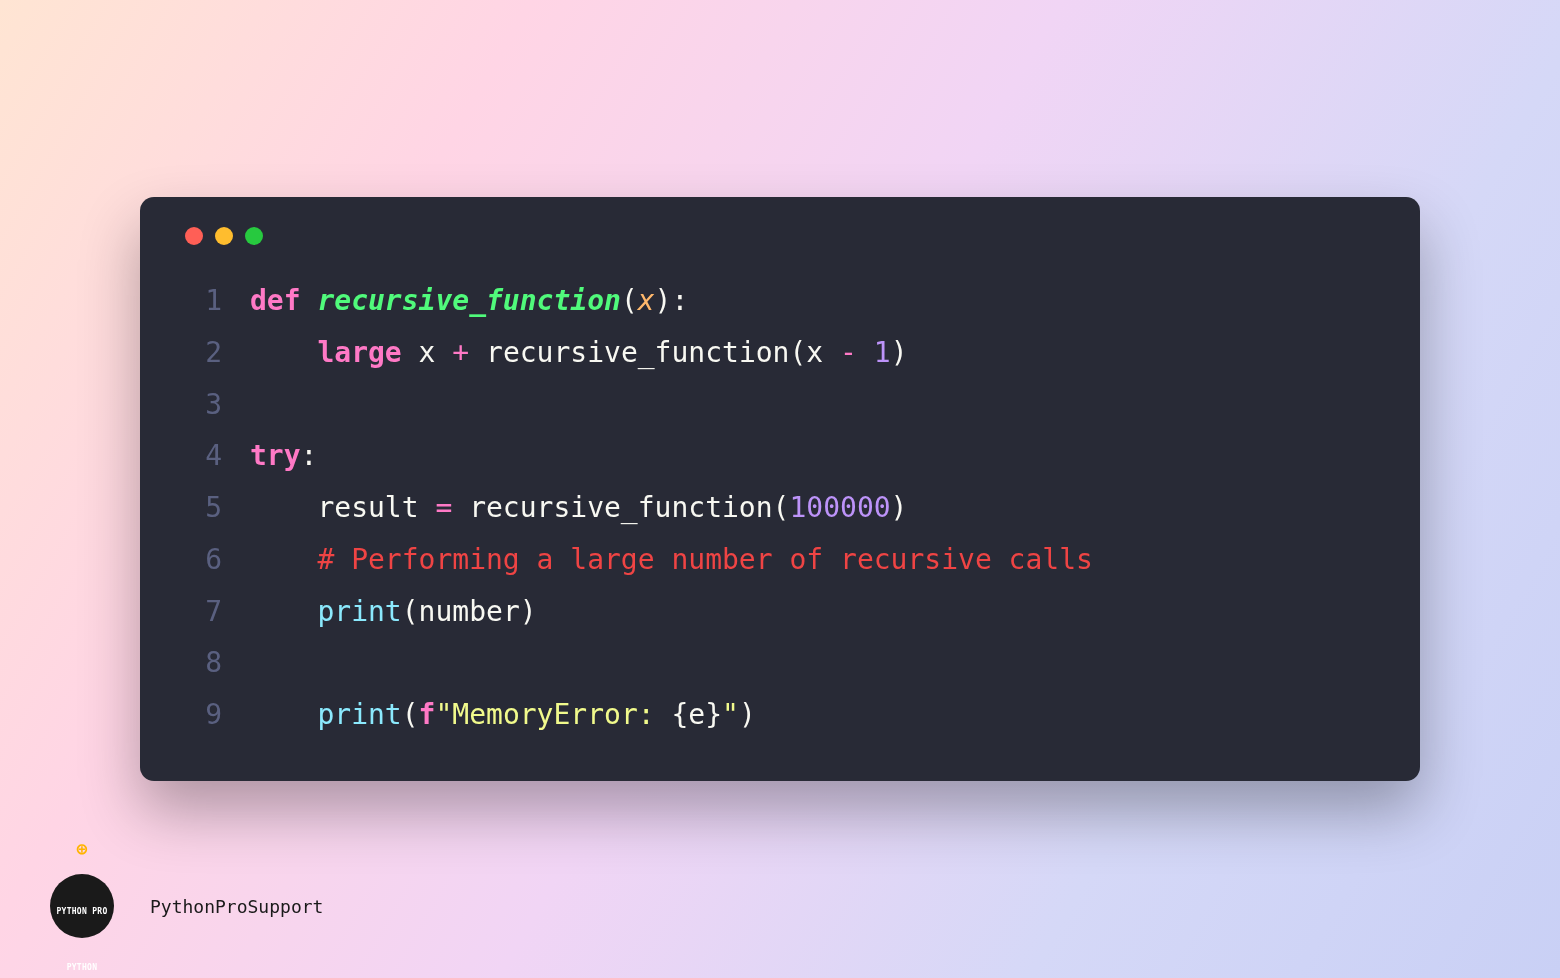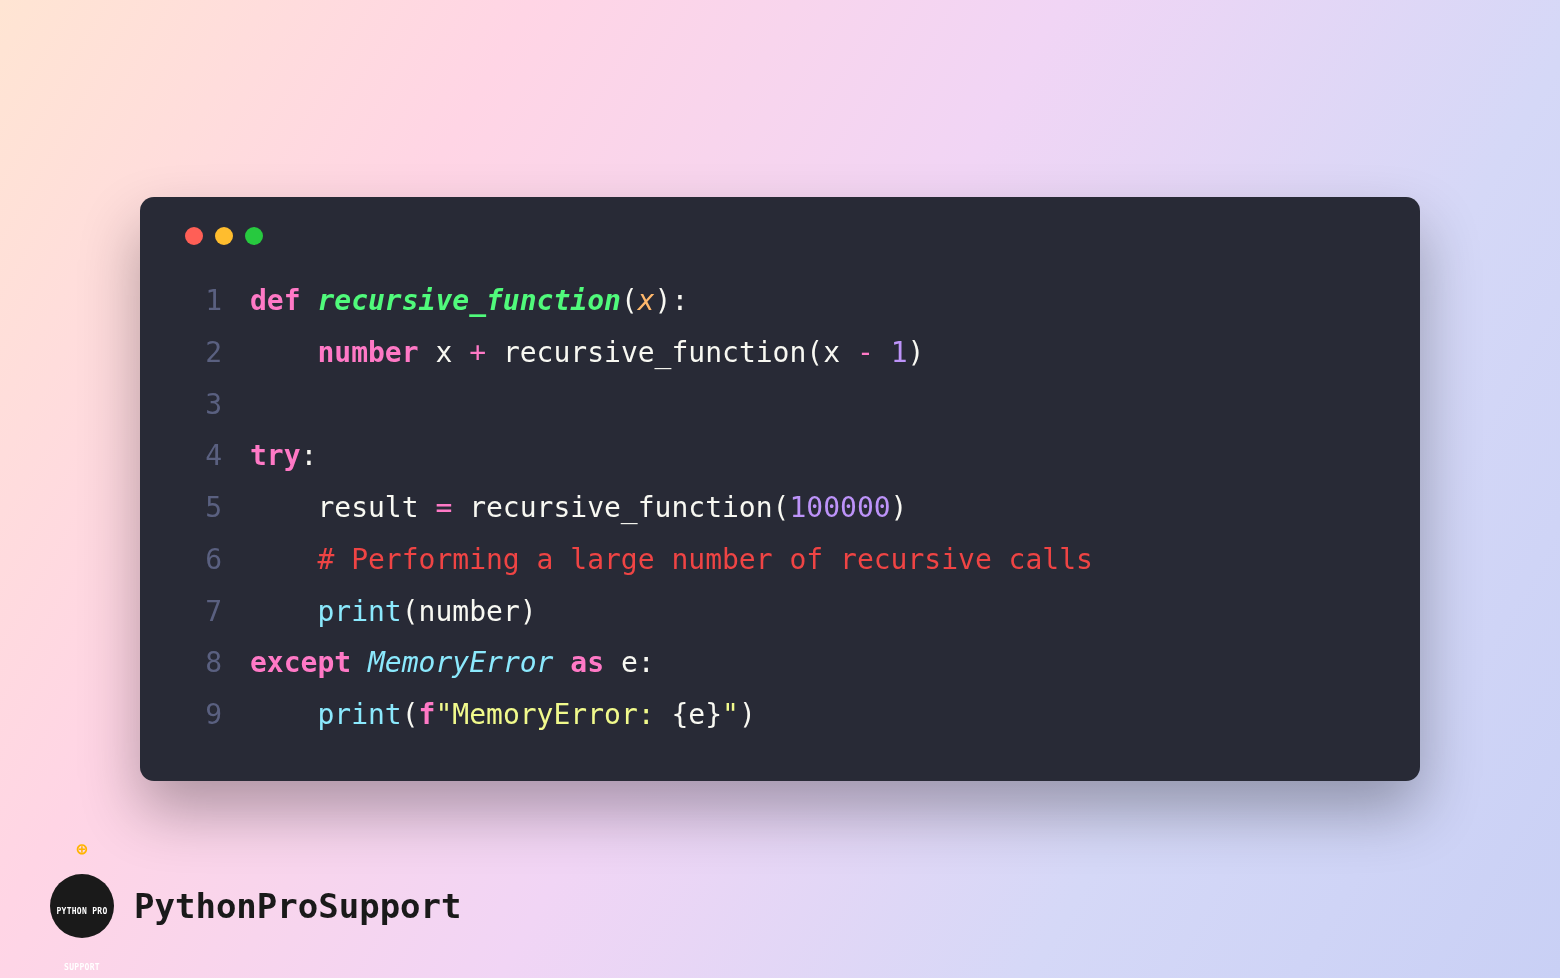--- a/index.html
+++ b/index.html
@@ -78,42 +78,43 @@
   flex-shrink: 0;
 }
 .logo-icon {
   color: #ffb400;
   font-size: 18px;
   margin-bottom: 2px;
 }
 .logo-text { color: #fff; letter-spacing: 0.3px; margin-top: 48px; }
 .brand-name {
   font-family: 'Menlo', 'Monaco', 'Consolas', monospace;
-  font-size: 34px;
-  font-weight: 700;
+  font-size: 18px;
+  font-weight: 400;
   color: #1a1a1a;
+  margin-left: 16px;
 }
 </style>
 </head>
 <body>
 
 <div class="code-window">
   <div class="window-controls">
     <div class="dot red"></div>
     <div class="dot yellow"></div>
     <div class="dot green"></div>
   </div>
   <div class="code-block" id="code-block">
       <div class="code-line">
         <span class="line-num">1</span>
         <span class="line-content"><span class="tok-kw">def </span><span class="tok-fn-def">recursive_function</span><span class="tok-punc">(</span><span class="tok-param">x</span><span class="tok-punc">):</span></span>
       </div>
       <div class="code-line">
         <span class="line-num">2</span>
-        <span class="line-content"><span class="tok-default">    </span><span class="tok-kw">number</span><span class="tok-default"> x </span><span class="tok-op">+</span><span class="tok-default"> recursive_function(x </span><span class="tok-op">-</span><span class="tok-default"> </span><span class="tok-num">1</span><span class="tok-default">)</span></span>
+        <span class="line-content"><span class="tok-default">    </span><span class="tok-kw">large</span><span class="tok-default"> x </span><span class="tok-op">+</span><span class="tok-default"> recursive_function(x </span><span class="tok-op">-</span><span class="tok-default"> </span><span class="tok-num">1</span><span class="tok-default">)</span></span>
       </div>
       <div class="code-line">
         <span class="line-num">3</span>
         <span class="line-content"></span>
       </div>
       <div class="code-line">
         <span class="line-num">4</span>
         <span class="line-content"><span class="tok-kw">try</span><span class="tok-punc">:</span></span>
       </div>
       <div class="code-line">
@@ -123,29 +124,28 @@
       <div class="code-line">
         <span class="line-num">6</span>
         <span class="line-content"><span class="tok-default">    </span><span class="tok-comment"># Performing a large number of recursive calls</span></span>
       </div>
       <div class="code-line">
         <span class="line-num">7</span>
         <span class="line-content"><span class="tok-default">    </span><span class="tok-call">print</span><span class="tok-default">(number)</span></span>
       </div>
       <div class="code-line">
         <span class="line-num">8</span>
-        <span class="line-content"><span class="tok-kw">except</span><span class="tok-default"> </span><span class="tok-class">MemoryError</span><span class="tok-default"> </span><span class="tok-kw">as</span><span class="tok-default"> e:</span></span>
       </div>
       <div class="code-line">
         <span class="line-num">9</span>
         <span class="line-content"><span class="tok-default">    </span><span class="tok-call">print</span><span class="tok-default">(</span><span class="tok-kw">f</span><span class="tok-str">"MemoryError: </span><span class="tok-punc">{</span><span class="tok-default">e</span><span class="tok-punc">}</span><span class="tok-str">"</span><span class="tok-default">)</span></span>
       </div>
     </div>
 </div>
 
 <div class="footer">
   <div class="logo">
     <div class="logo-icon">⊕</div>
     <div class="logo-text">PYTHON PRO</div>
-    <div class="logo-text">SUPPORT</div>
+    <div class="logo-text">PYTHON</div>
   </div>
   <div class="brand-name">PythonProSupport</div>
 </div>
 
 </body></html>

